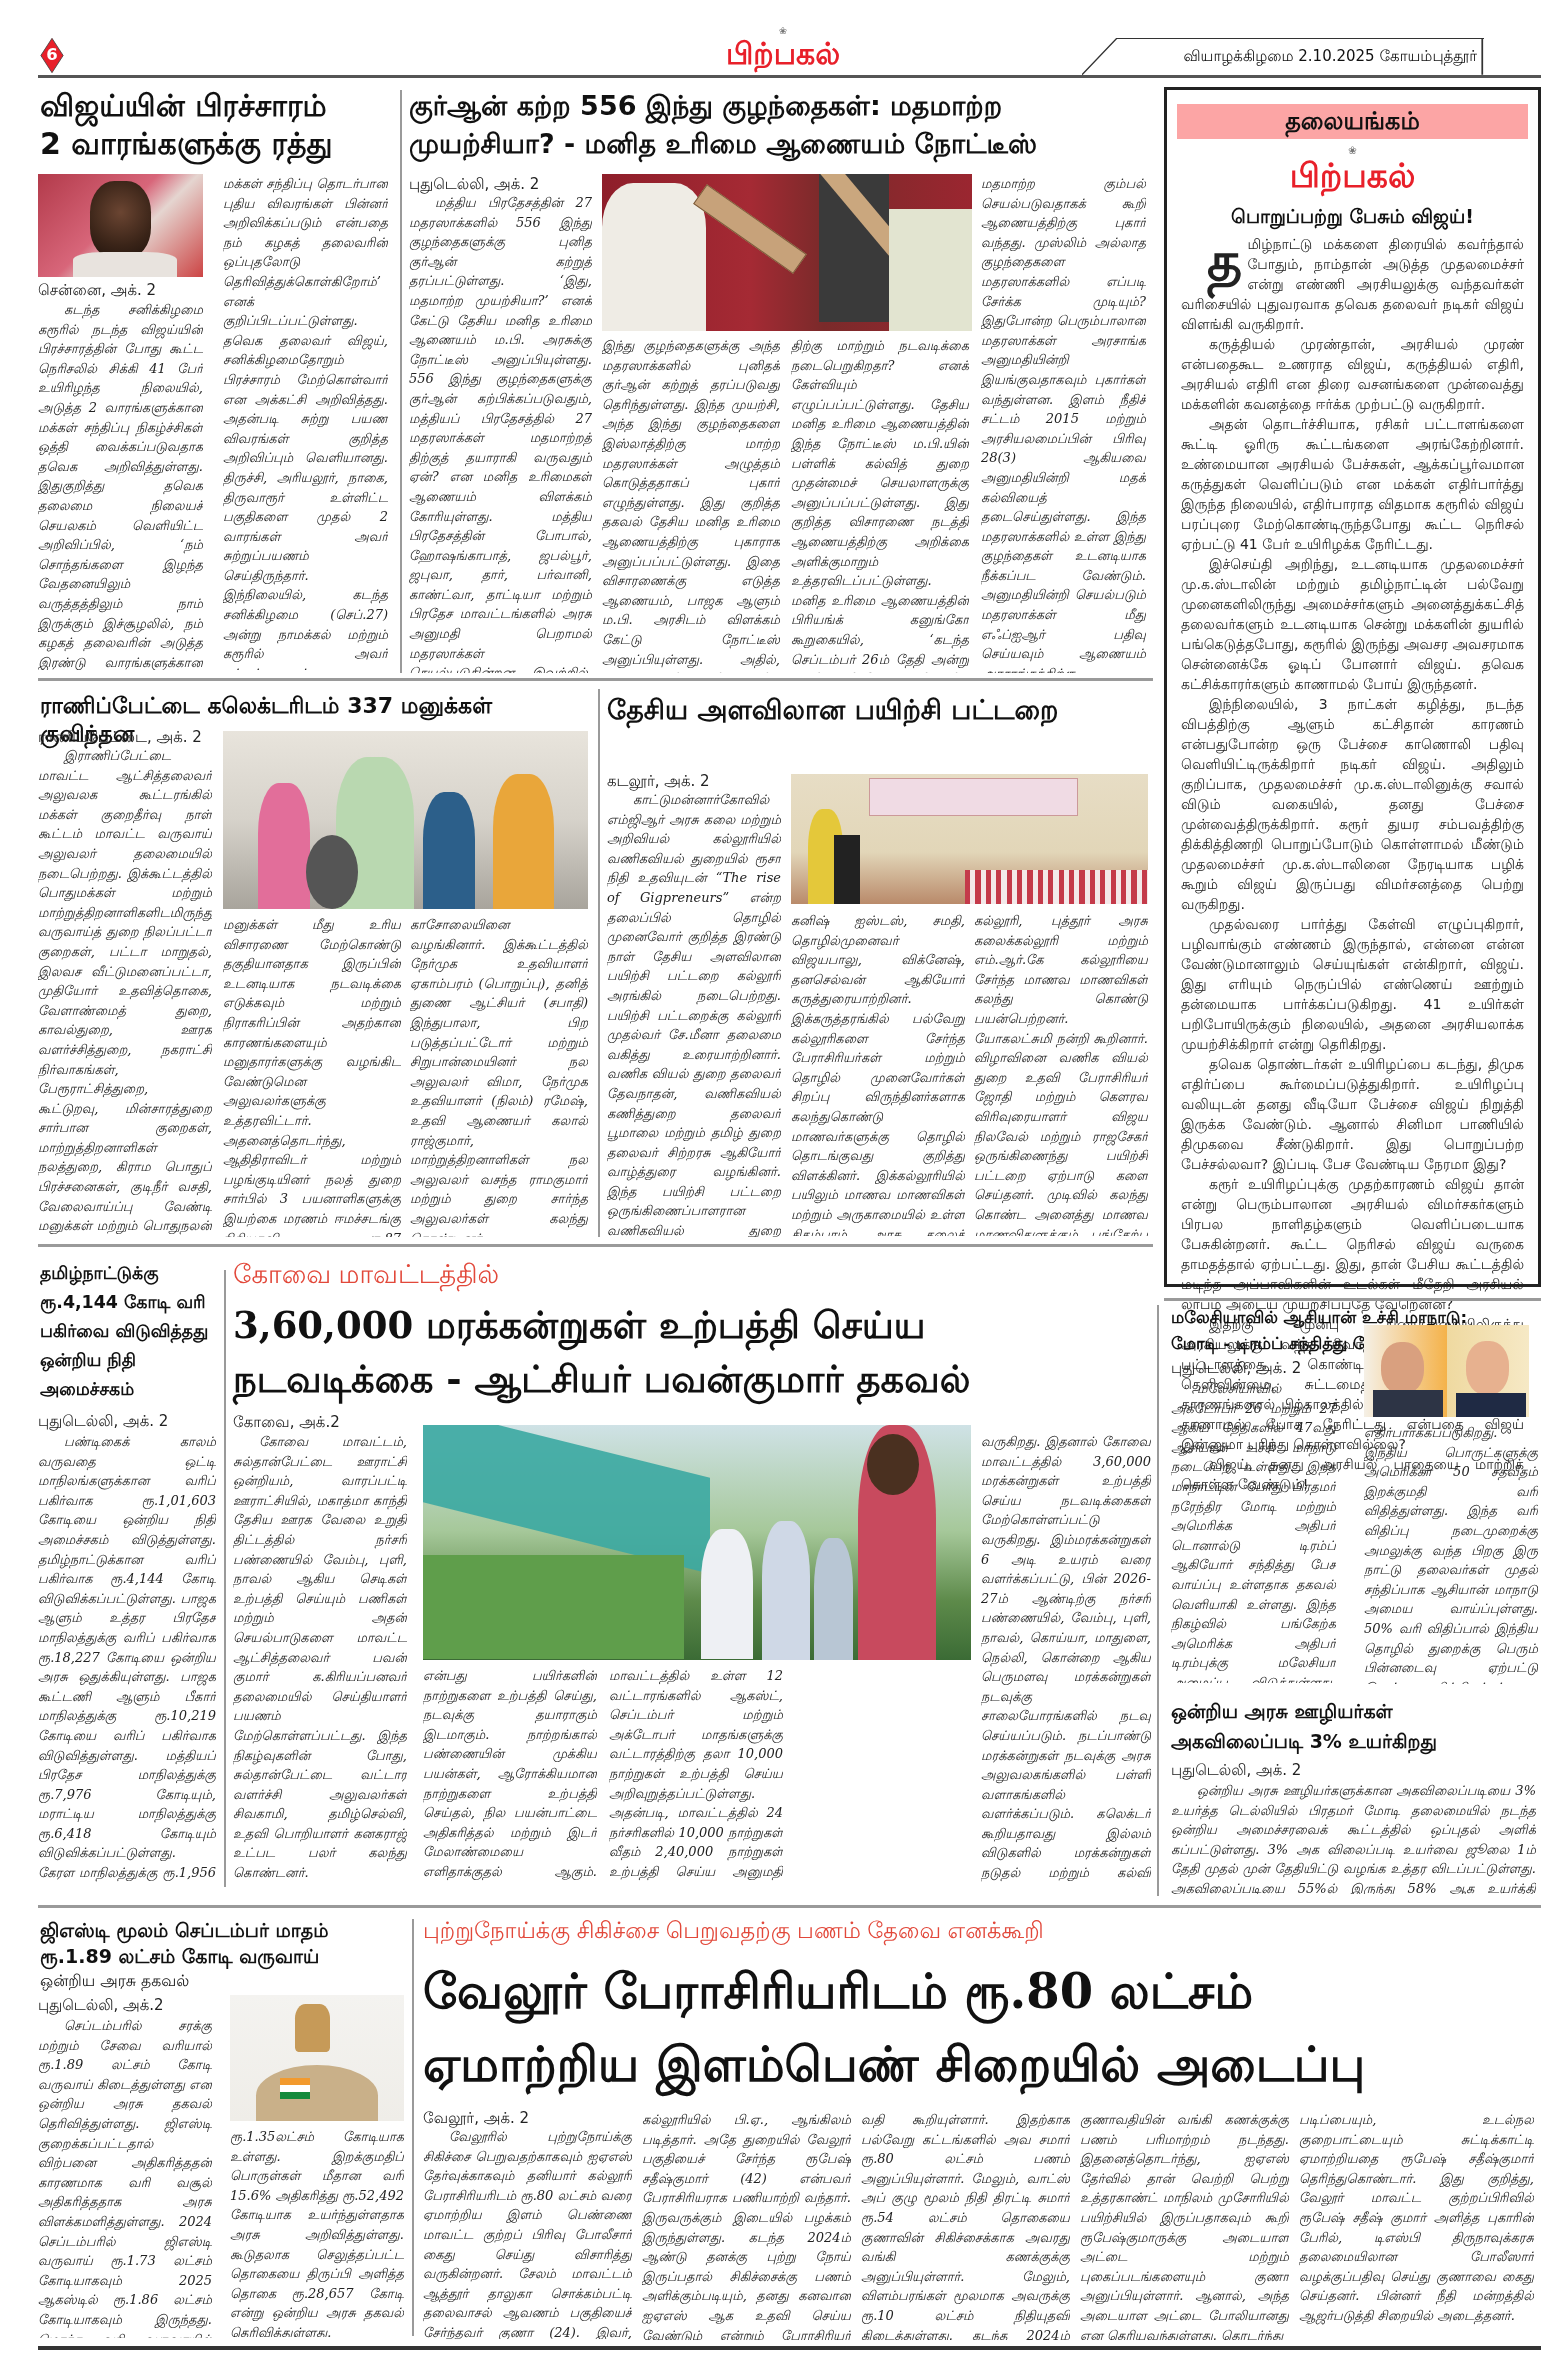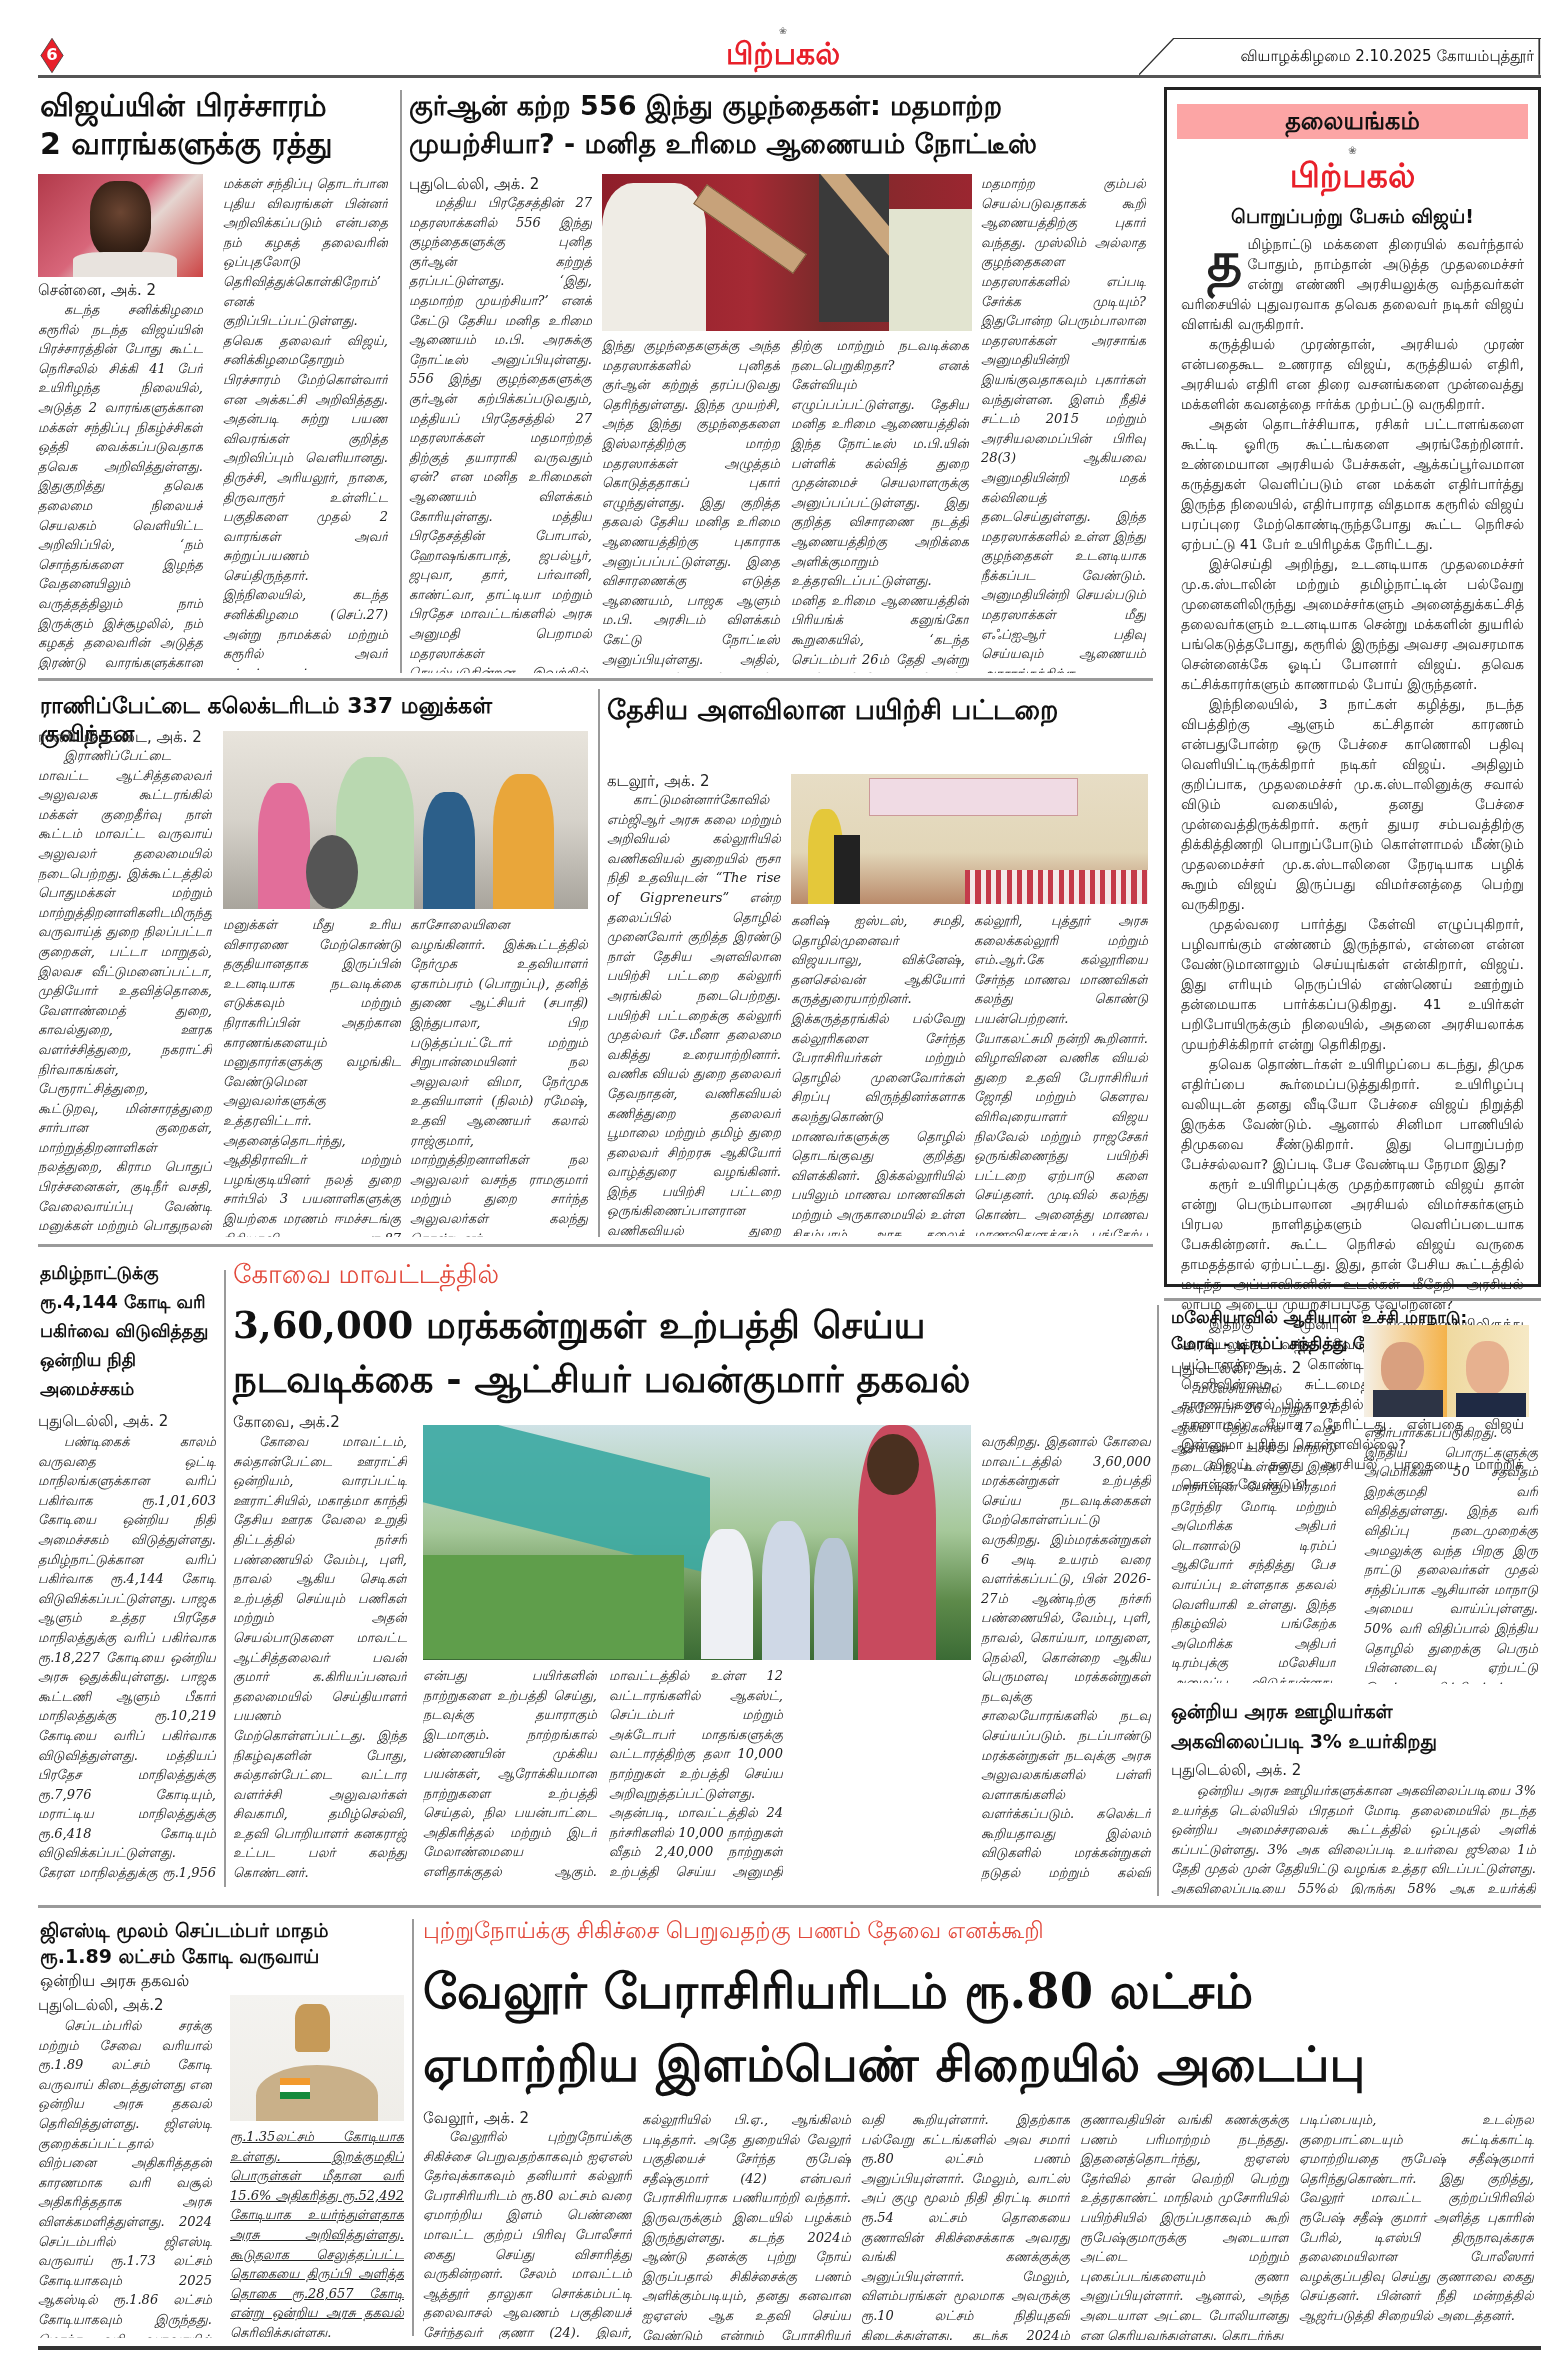--- a/index.html
+++ b/index.html
@@ -25,21 +25,21 @@
 <div class="abs" style="left:40px;top:37px;width:24px;height:37px;">
   <svg width="24" height="37" viewBox="0 0 28 42">
       <polygon points="14,1 27,21 14,41 1,21" fill="#e8202a" stroke="#444" stroke-width="1"></polygon>
     </svg>
   <span style="position:absolute;left:0;top:7.8px;width:24px;text-align:center;color:#fff;font-weight:bold;font-size:16.5px;font-family:'DejaVu Sans',sans-serif;">6</span>
 </div>
 <div class="abs" style="left:696px;top:26px;width:174px;text-align:center;">
   <div style="font-size:9.6px;color:#777;line-height:10.4px;">❀</div>
   <div class="red" style="font-size:30px;font-weight:bold;line-height:35px;font-family:'DejaVu Sans',sans-serif;">பிற்பகல்</div>
 </div>
-<div class="abs" style="left:1139px;top:38px;width:402px;height:37px;">
+<div class="abs" style="left:1082px;top:38px;width:402px;height:37px;">
   <svg width="402" height="37" style="position:absolute;left:0;top:0" viewBox="0 0 462 42">
       <polyline points="0,42 40,0 462,0" fill="none" stroke="#333" stroke-width="1.5"></polyline>
       <line x1="460" y1="0" x2="460" y2="42" stroke="#333" stroke-width="2"></line>
     </svg>
   <span style="position:absolute;right:7px;top:8.7px;font-size:15px;color:#111;">வியாழக்கிழமை 2.10.2025 கோயம்புத்தூர்</span>
 </div>
 <div class="rule-h" style="left:38px;top:75px;width:1503px;height:2.6px;background:#555;"></div>
 
 <div class="abs hl" style="left:40px;top:87px;width:358px;font-size:30px;line-height:38px;">
   <div>விஜய்யின் பிரச்சாரம்</div>
@@ -232,21 +232,21 @@
 <div class="abs body" style="left:38px;top:2016px;width:174px;height:322px;">
     <p>செப்டம்பரில் சரக்கு மற்றும் சேவை வரியால் ரூ.1.89 லட்சம் கோடி வருவாய் கிடைத்துள்ளது என ஒன்றிய அரசு தகவல் தெரிவித்துள்ளது. ஜிஎஸ்டி குறைக்கப்பட்டதால் விற்பனை அதிகரித்ததன் காரணமாக வரி வசூல் அதிகரித்ததாக அரசு விளக்கமளித்துள்ளது. 2024 செப்டம்பரில் ஜிஎஸ்டி வருவாய் ரூ.1.73 லட்சம் கோடியாகவும் 2025 ஆகஸ்டில் ரூ.1.86 லட்சம் கோடியாகவும் இருந்தது. மொத்த வரி வருவாயில் உள்நாட்டு ஜிஎஸ்டி வருவாய் 6.8% அதிகரித்து</p>
   </div>
 <div class="photo" style="left:230px;top:1995px;width:174px;height:126px;background:linear-gradient(180deg,#f4f3f0 0%,#efede8 100%);">
   <div style="position:absolute;left:65px;top:8.7px;width:35px;height:48px;background:#c69a58;border-radius:30% 30% 10% 10%;"></div>
   <div style="position:absolute;left:26px;top:70px;width:122px;height:61px;background:#c9b089;border-radius:50% 50% 0 0;"></div>
   <div style="position:absolute;left:50px;top:83px;width:30px;height:7px;background:#f29a2e;"></div>
   <div style="position:absolute;left:50px;top:90px;width:30px;height:7px;background:#fff;"></div>
   <div style="position:absolute;left:50px;top:97px;width:30px;height:7px;background:#138a3c;"></div>
 </div>
-<div class="abs body" style="left:230px;top:2127px;width:174px;height:210px;text-decoration:underline;">
+<div class="abs body" style="left:230px;top:2127px;width:174px;height:210px;">
     <p style="text-indent:0">ரூ.1.35லட்சம் கோடியாக உள்ளது. இறக்குமதிப் பொருள்கள் மீதான வரி 15.6% அதிகரித்து ரூ.52,492 கோடியாக உயர்ந்துள்ளதாக அரசு அறிவித்துள்ளது. கூடுதலாக செலுத்தப்பட்ட தொகையை திருப்பி அளித்த தொகை ரூ.28,657 கோடி என்று ஒன்றிய அரசு தகவல் தெரிவித்துள்ளது.</p>
   </div>
 <div class="rule-v" style="left:412px;top:1919px;height:417px;"></div>
 
 <div class="abs kicker" style="left:423px;top:1917px;font-size:22.6px;">புற்றுநோய்க்கு சிகிச்சை பெறுவதற்கு பணம் தேவை எனக்கூறி</div>
 <div class="abs hl" style="left:423px;top:1955px;width:1122px;font-size:48px;line-height:73px;font-family:'DejaVu Serif',serif;">
   <div>வேலூர் பேராசிரியரிடம் ரூ.80 லட்சம்</div>
   <div>ஏமாற்றிய இளம்பெண் சிறையில் அடைப்பு</div>
 </div>
 <div class="abs dateline" style="left:423px;top:2108px;">வேலூர், அக். 2</div>

